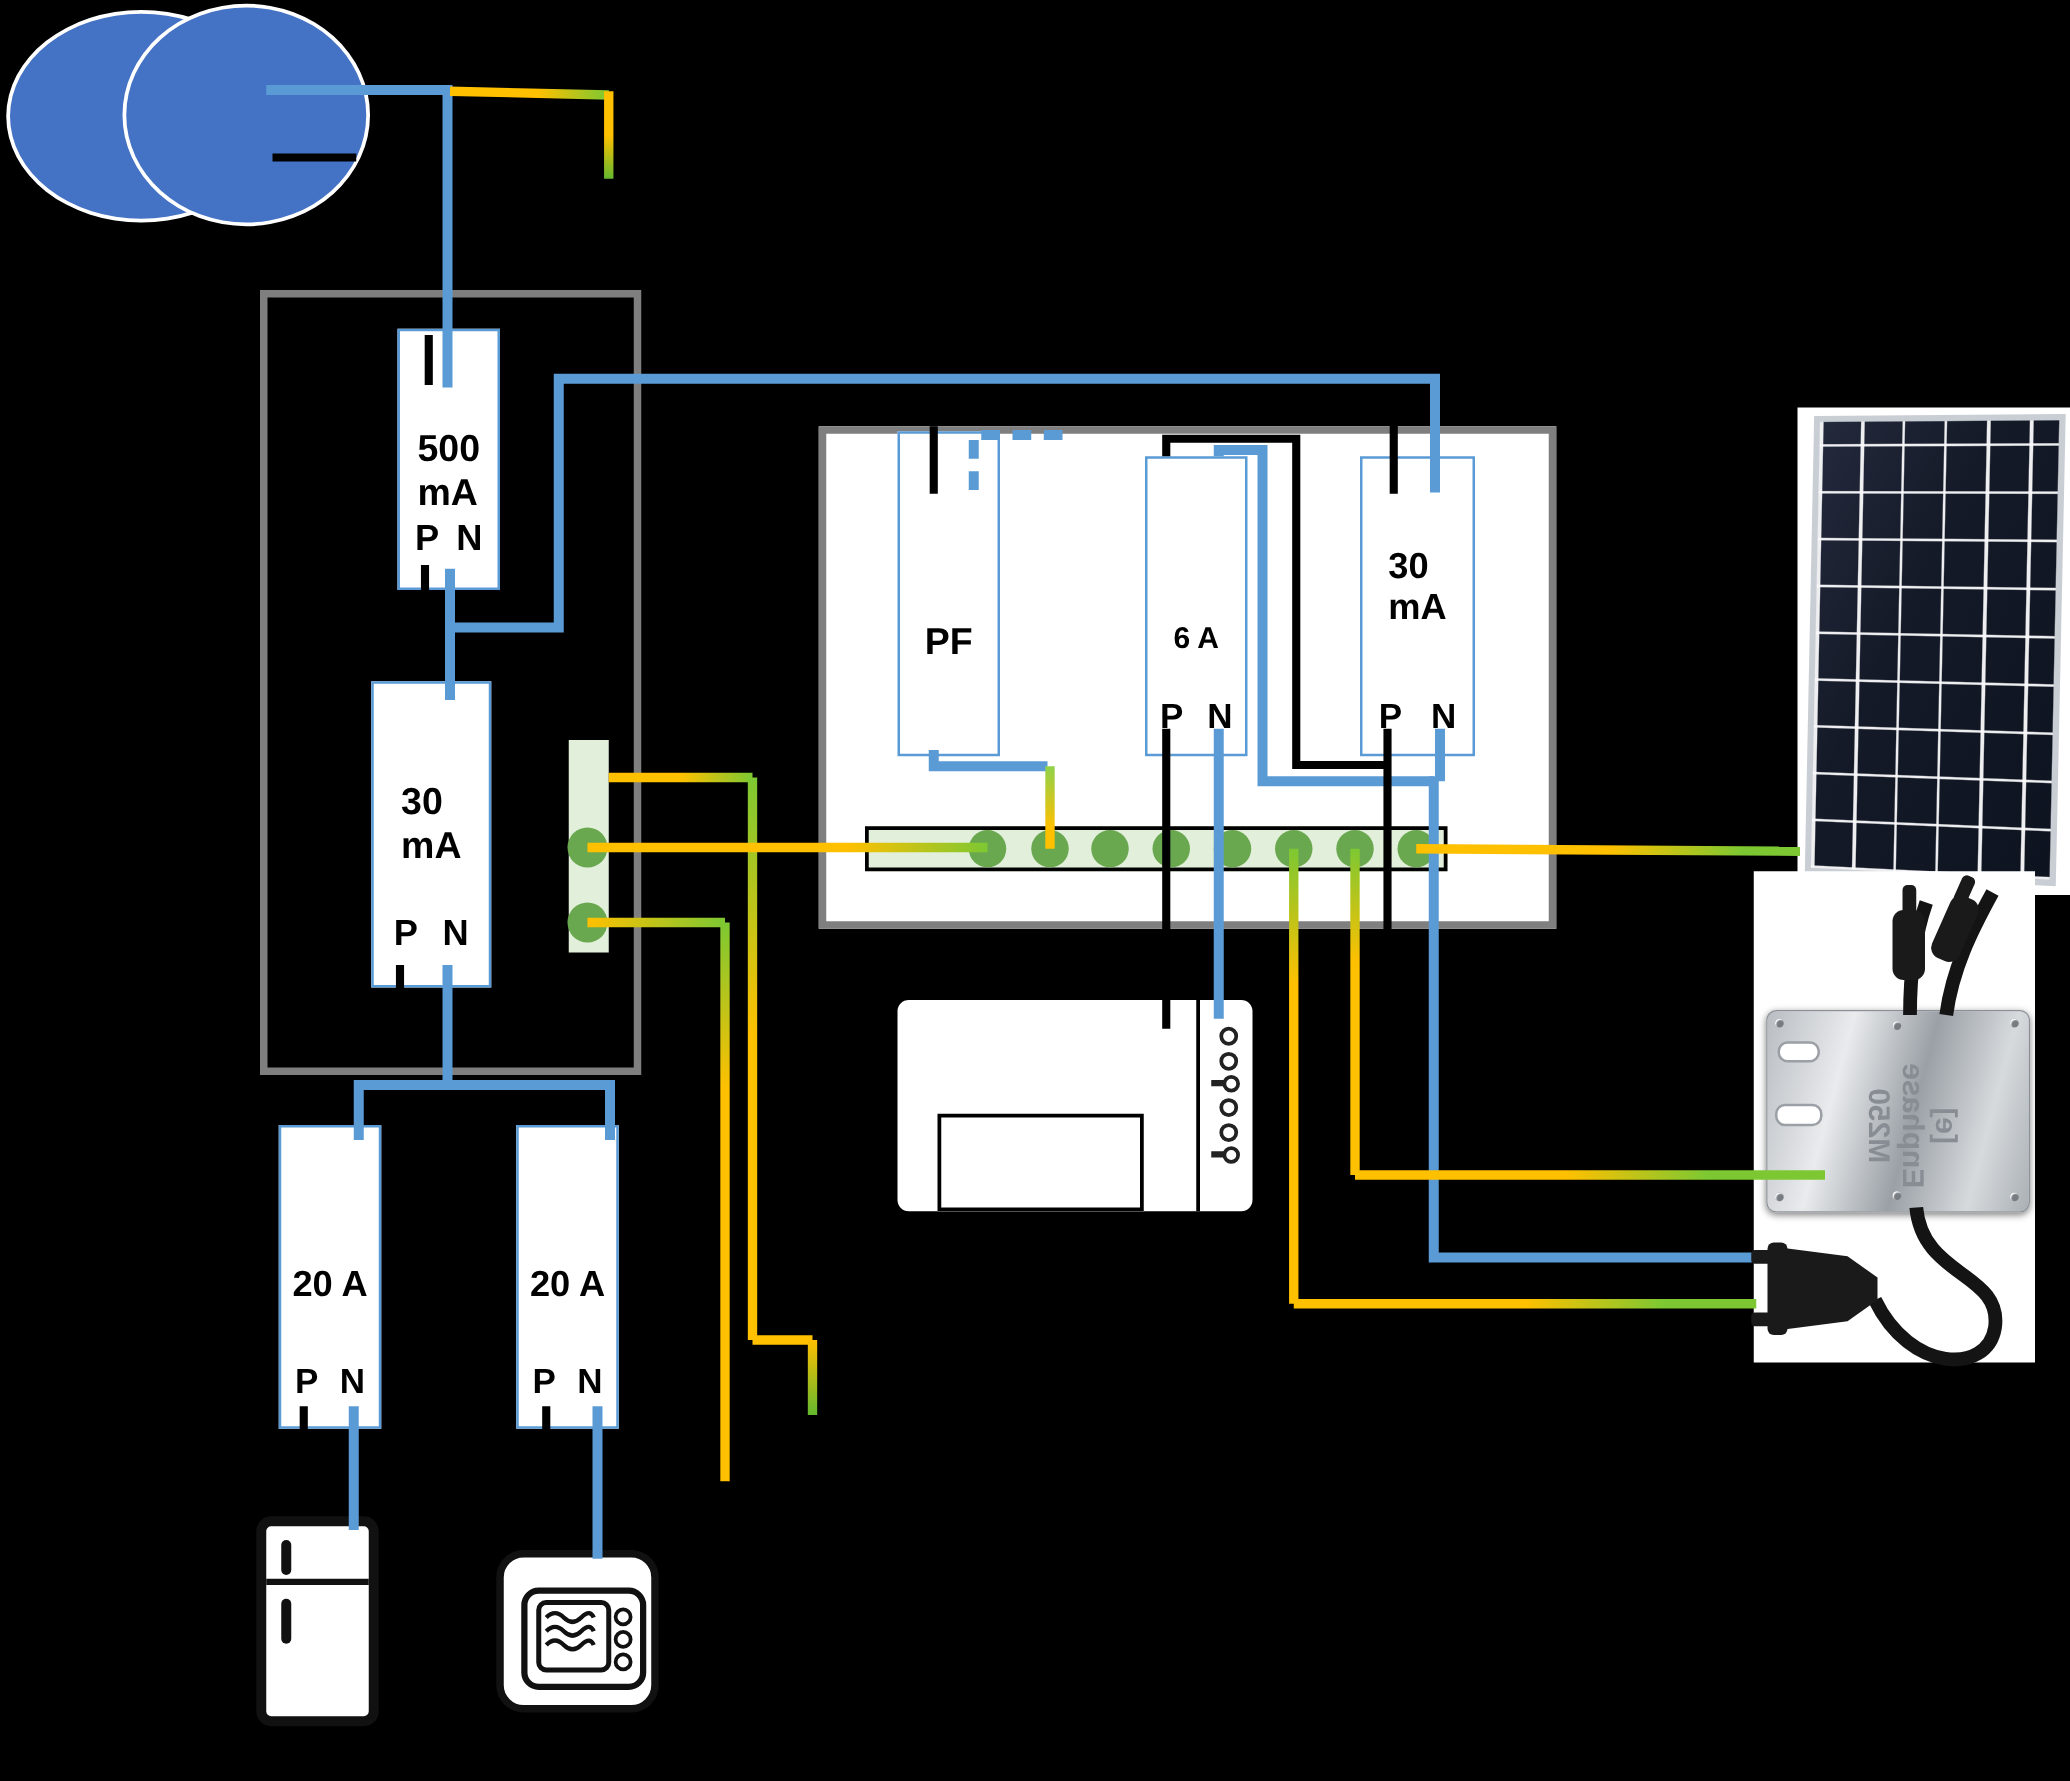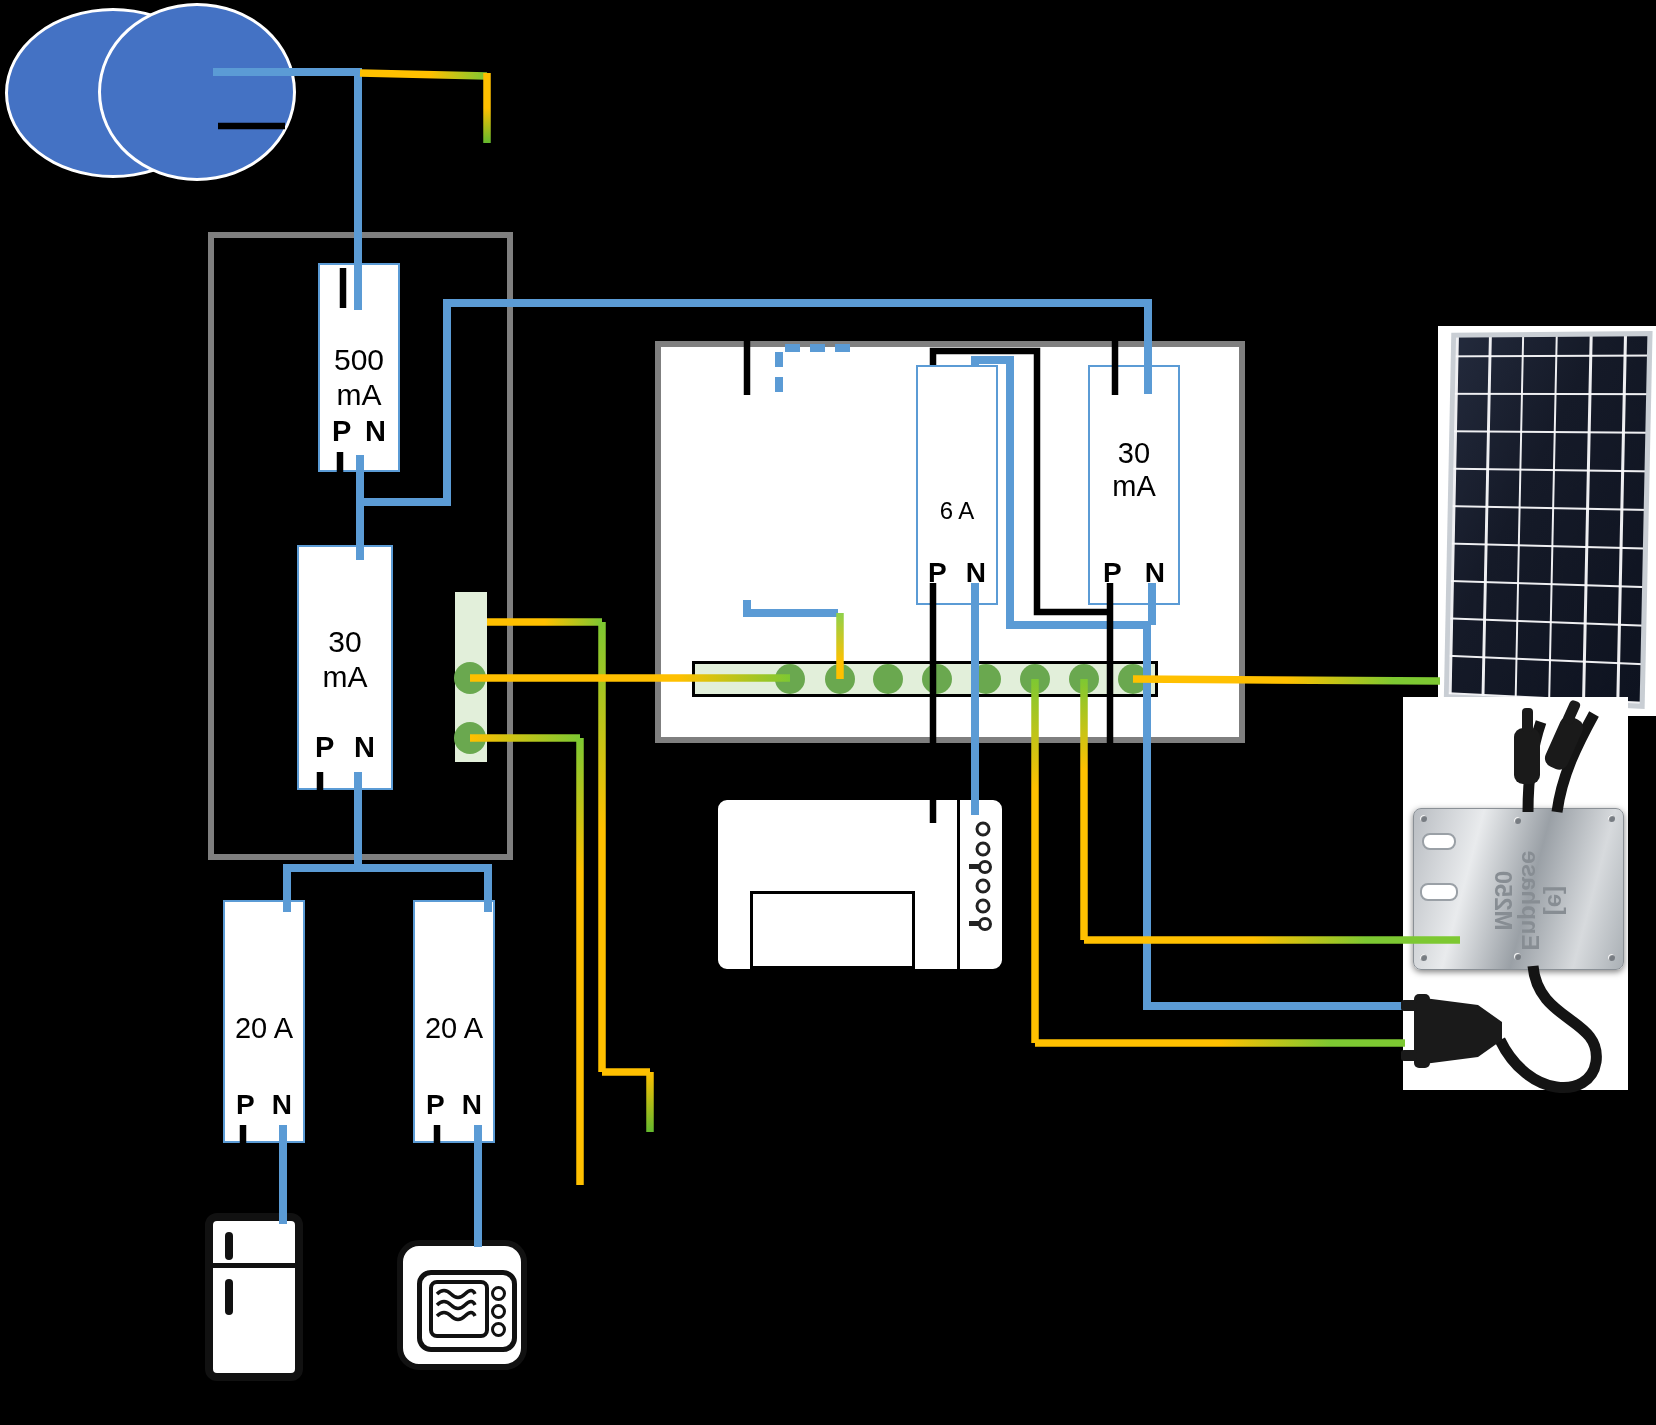--- a/index.html
+++ b/index.html
@@ -8,21 +8,21 @@
   .abs{position:absolute;}
   
   .grid-circle{border-radius:50%;background:#4472c4;border:3px solid #fff;}
   
   .panel{border:6px solid #7f7f7f;}
   .panel.dark{background:transparent;}
   .panel.light{background:#fff;}
   
   .breaker{background:#fff;border:2.5px solid #5b9bd5;box-sizing:border-box;
            display:flex;flex-direction:column;align-items:center;color:#000;}
-  .breaker .blabel{font-weight:normal;text-align:center;line-height:1.15;}
+  .breaker .blabel{font-weight:bold;text-align:left;line-height:1.15;}
   .breaker .pn{display:flex;justify-content:space-between;font-weight:bold;width:100%;box-sizing:border-box;}
   
   .greenbar{background:#e2efda;}
   .busbar{background:#e2efda;border:3px solid #000;box-sizing:border-box;}
   .gdot{background:#6aa84f;border-radius:50%;}
   
   .meter{background:#fff;border:3px solid #000;border-radius:12px;box-sizing:border-box;}
   .meter-divider{background:#000;width:3px;}
   .meter-inner{border:3px solid #000;background:#fff;box-sizing:border-box;}
   
@@ -115,20 +115,23 @@
         <path d="M4 32 q7 -7 14 0 t14 0 t10 0" fill="none" stroke="#111" stroke-width="3.5"></path>
       </svg>
     </div>
     <div class="mw-btn" style="left:88px;top:40px;"></div>
     <div class="mw-btn" style="left:88px;top:58px;"></div>
     <div class="mw-btn" style="left:88px;top:76px;"></div>
   </div>
 
   <div class="abs panel light" style="left:655px;top:341px;width:578px;height:390px;"></div>
 
+  <div class="abs breaker" style="left:718px;top:345px;width:82px;height:260px;border-width:2px;">
+    <div class="blabel" style="font-size:30px;margin-top:150px;">PF</div>
+  </div>
 
   <div class="abs breaker" style="left:916px;top:365px;width:82px;height:240px;border-width:2px;">
     <div class="blabel" style="font-size:24px;margin-top:130px;">6 A</div>
     <div class="pn" style="font-size:28px;margin-top:auto;padding:0 10px 14px 10px;">
       <span>P</span>
       <span>N</span>
     </div>
   </div>
 
   <div class="abs breaker" style="left:1088px;top:365px;width:92px;height:240px;border-width:2px;">

